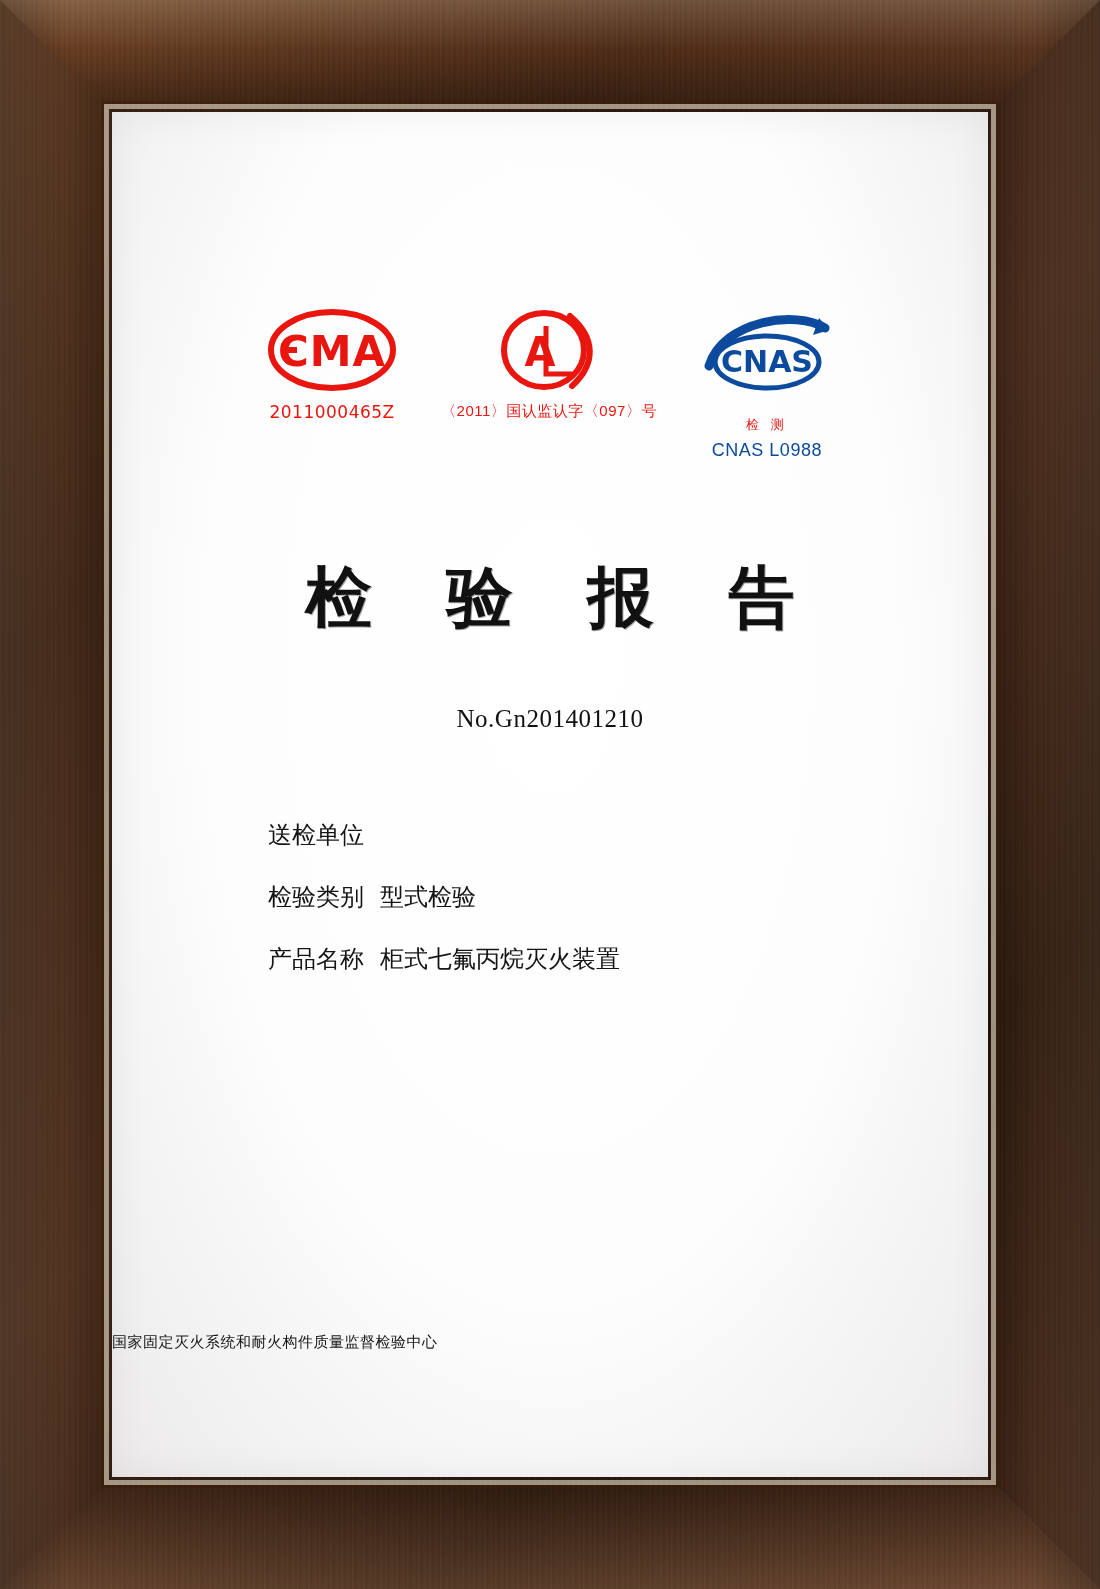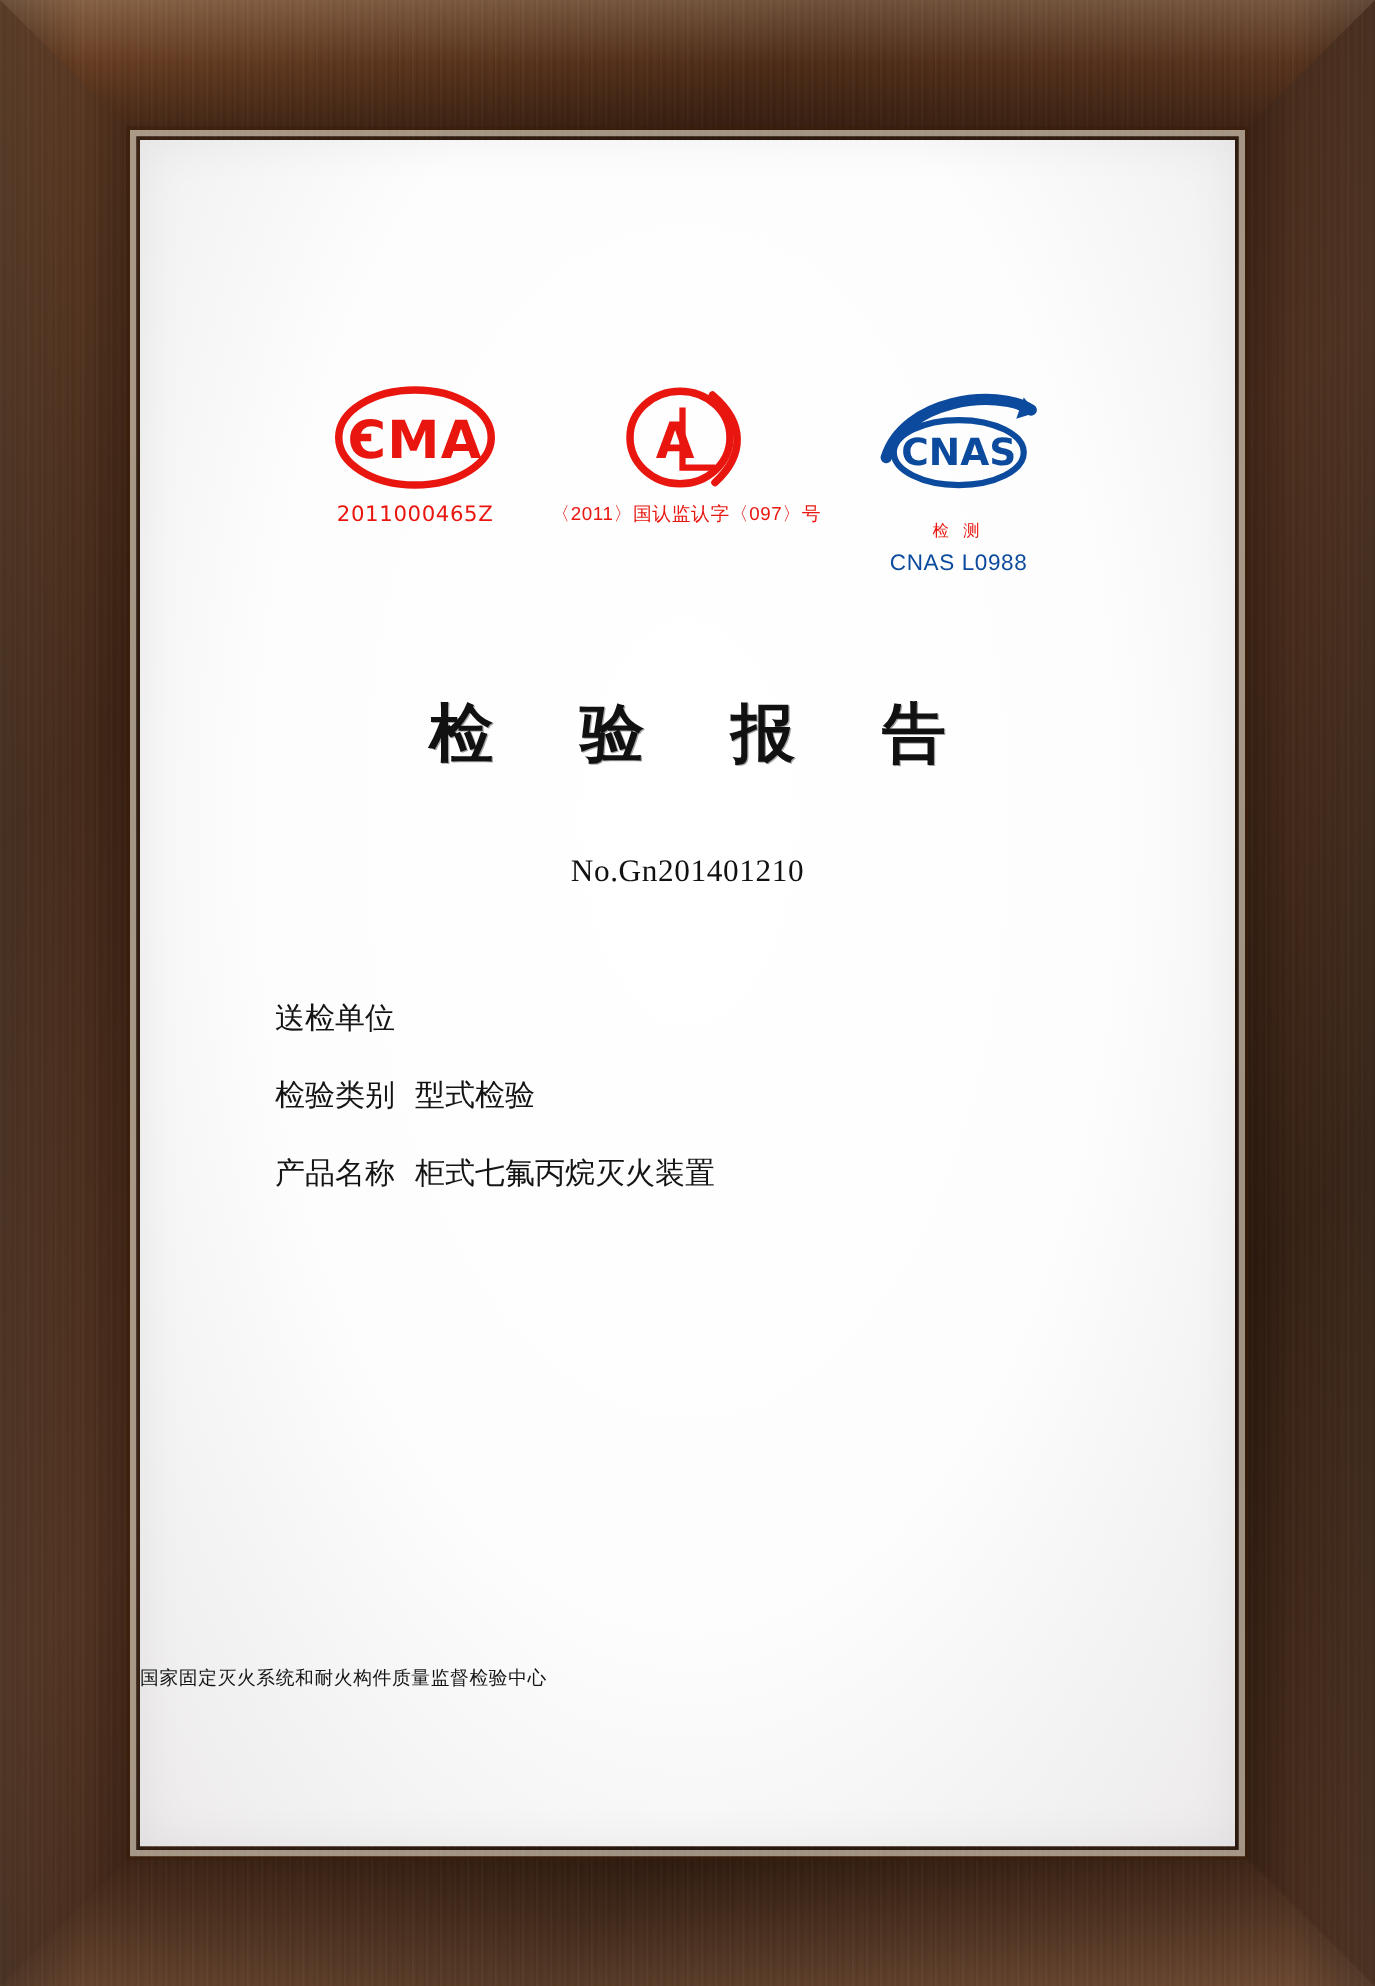--- a/index.html
+++ b/index.html
@@ -103,21 +103,21 @@
   .cma-caption { color: #e8160f; font-family: "DejaVu Sans", sans-serif; font-size: 17px; }
   .cal-caption { color: #e8160f; font-size: 15px; }
   .cnas-caption { color: #0b4a9c; font-size: 18px; font-family: "Liberation Sans", sans-serif; }
   .cnas-caption-cn { color: #e8160f; font-size: 13px; margin-top: 16px; letter-spacing: 4px; }
 
   
   .title {
     margin-top: 92px;
     font-family: "DejaVu Sans", "Liberation Sans", sans-serif;
     font-weight: bold;
-    font-size: 51px;
+    font-size: 66px;
     letter-spacing: 26px;
     text-indent: 26px;
     color: #111111;
     text-shadow: 1px 1px 0 rgba(0,0,0,0.35);
   }
 
   .report-no {
     margin-top: 62px;
     font-family: "Liberation Serif", serif;
     font-size: 25px;
@@ -132,20 +132,21 @@
     padding-left: 108px;
     box-sizing: border-box;
   }
   .field-row {
     display: flex;
     align-items: baseline;
     margin-bottom: 30px;
     font-size: 24px;
     color: #141414;
     font-family: "Liberation Sans", sans-serif;
+    margin-left: 48px;
   }
   .field-label { white-space: nowrap; }
   .field-value { margin-left: 16px; white-space: nowrap; }
 
   .issuer {
     position: absolute;
     bottom: 125px;
     width: 100%;
     text-align: left;
     font-size: 15px;

